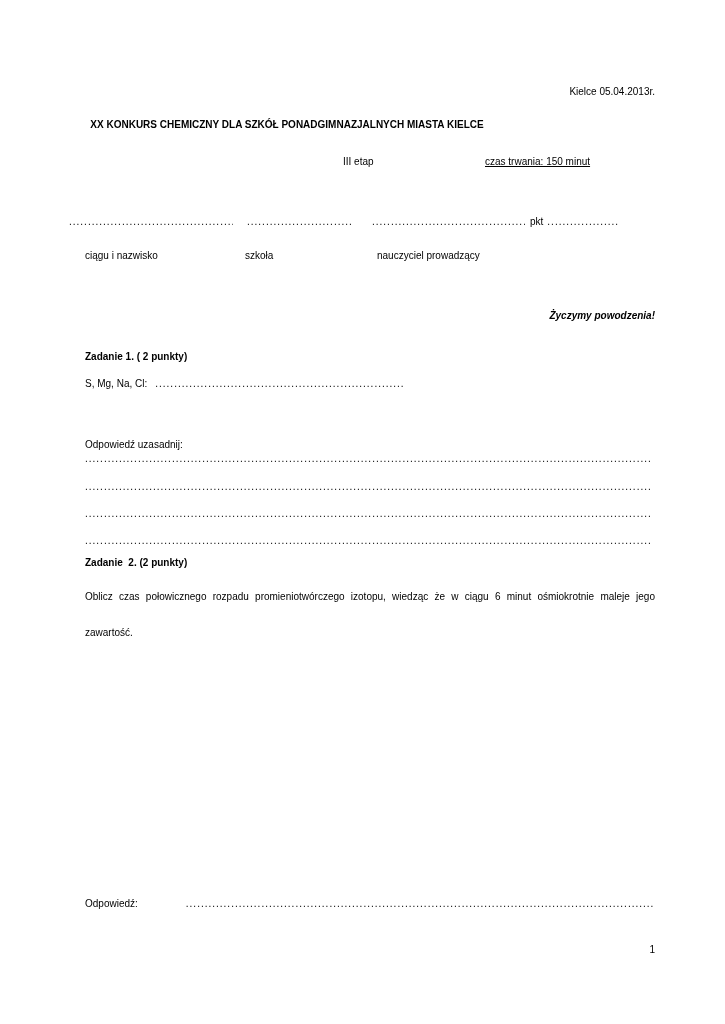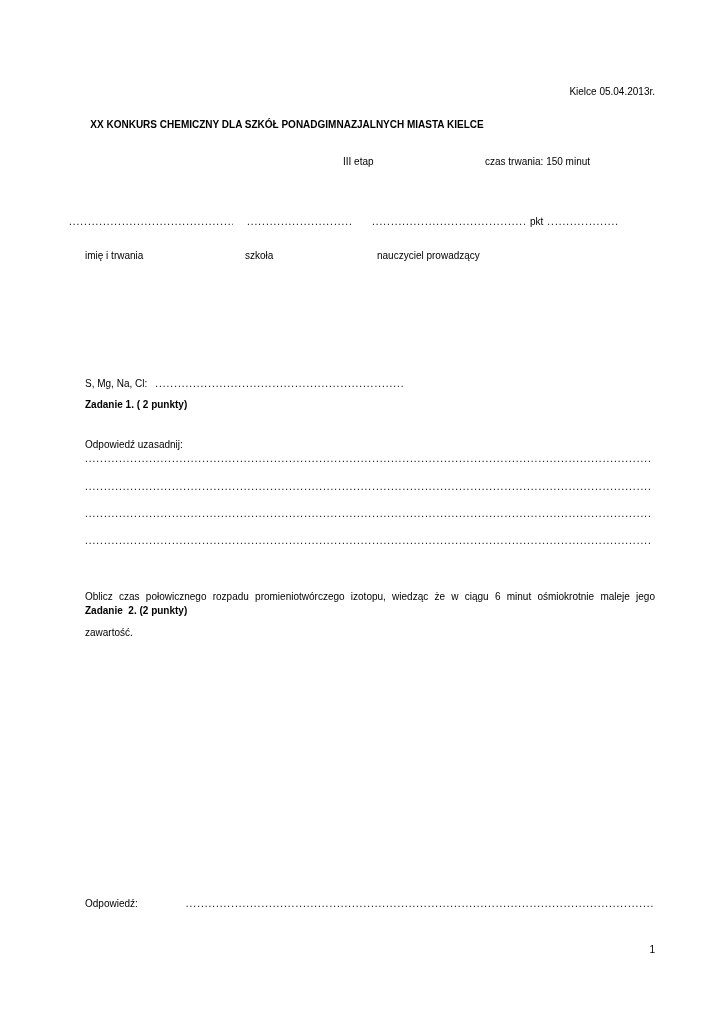--- a/index.html
+++ b/index.html
@@ -11,21 +11,21 @@
     font-size:10px;
     color:#000;
     overflow:hidden;
   }
   .abs { position:absolute; }
   .content-w { width:570px; left:85px; }
   .right { text-align:right; }
   .center { text-align:center; }
   .bold { font-weight:bold; }
   .bold-italic { font-weight:bold; font-style:italic; }
-  .pre { white-space:pre;margin-top:48px; }
+  .pre { white-space:pre; }
   .dots {
     letter-spacing:1px;
     white-space:nowrap;
     overflow:hidden;
     display:inline-block;
     vertical-align:baseline;
   }
   .dotline {
     letter-spacing:1px;
     white-space:nowrap;
@@ -57,34 +57,35 @@
 </head>
 <body>
 
 <div class="page">
 
   <div class="abs content-w right" style="top:86px;">Kielce 05.04.2013r.</div>
 
   <div class="abs center bold nowrap" style="top:119px; left:0; width:574px;">XX KONKURS CHEMICZNY DLA SZKÓŁ PONADGIMNAZJALNYCH MIASTA KIELCE</div>
 
   <div class="abs" style="top:156px; left:343px;">III etap</div>
-  <div class="abs" style="top:156px; left:485px;">czas trwania: 150 minut</div>
+  <div class="abs" style="top:156px; left:485px;text-decoration:underline;">czas trwania: 150 minut</div>
 
   <div class="abs hdr-dot-row">
     <span class="dots seg1">..................................................</span>
     <span class="dots seg2">........................................</span>
     <span class="dots seg3">..................................................</span>
     <span>pkt</span>
     <span class="dots seg4">......................</span>
   </div>
 
-  <div class="abs" style="top:250px; left:85px;">imię i trwania</div>
+  <div class="abs" style="top:250px; left:85px;">ciągu i nazwisko</div>
   <div class="abs" style="top:250px; left:245px;">szkoła</div>
   <div class="abs" style="top:250px; left:377px;">nauczyciel prowadzący</div>
 
+  <div class="abs content-w right bold-italic" style="top:310px;">Życzymy powodzenia!</div>
 
   <div class="abs bold pre" style="top:351px; left:85px;">Zadanie 1. ( 2 punkty)</div>
 
   <div class="abs" style="top:378px; left:85px; display:flex; align-items:flex-end;">
     <span>S, Mg, Na, Cl:</span>
     <span class="dots" style="width:250px; margin-left:8px;">............................................................................</span>
   </div>
 
   <div class="abs" style="top:439px; left:85px;">Odpowiedź uzasadnij:</div>
 

